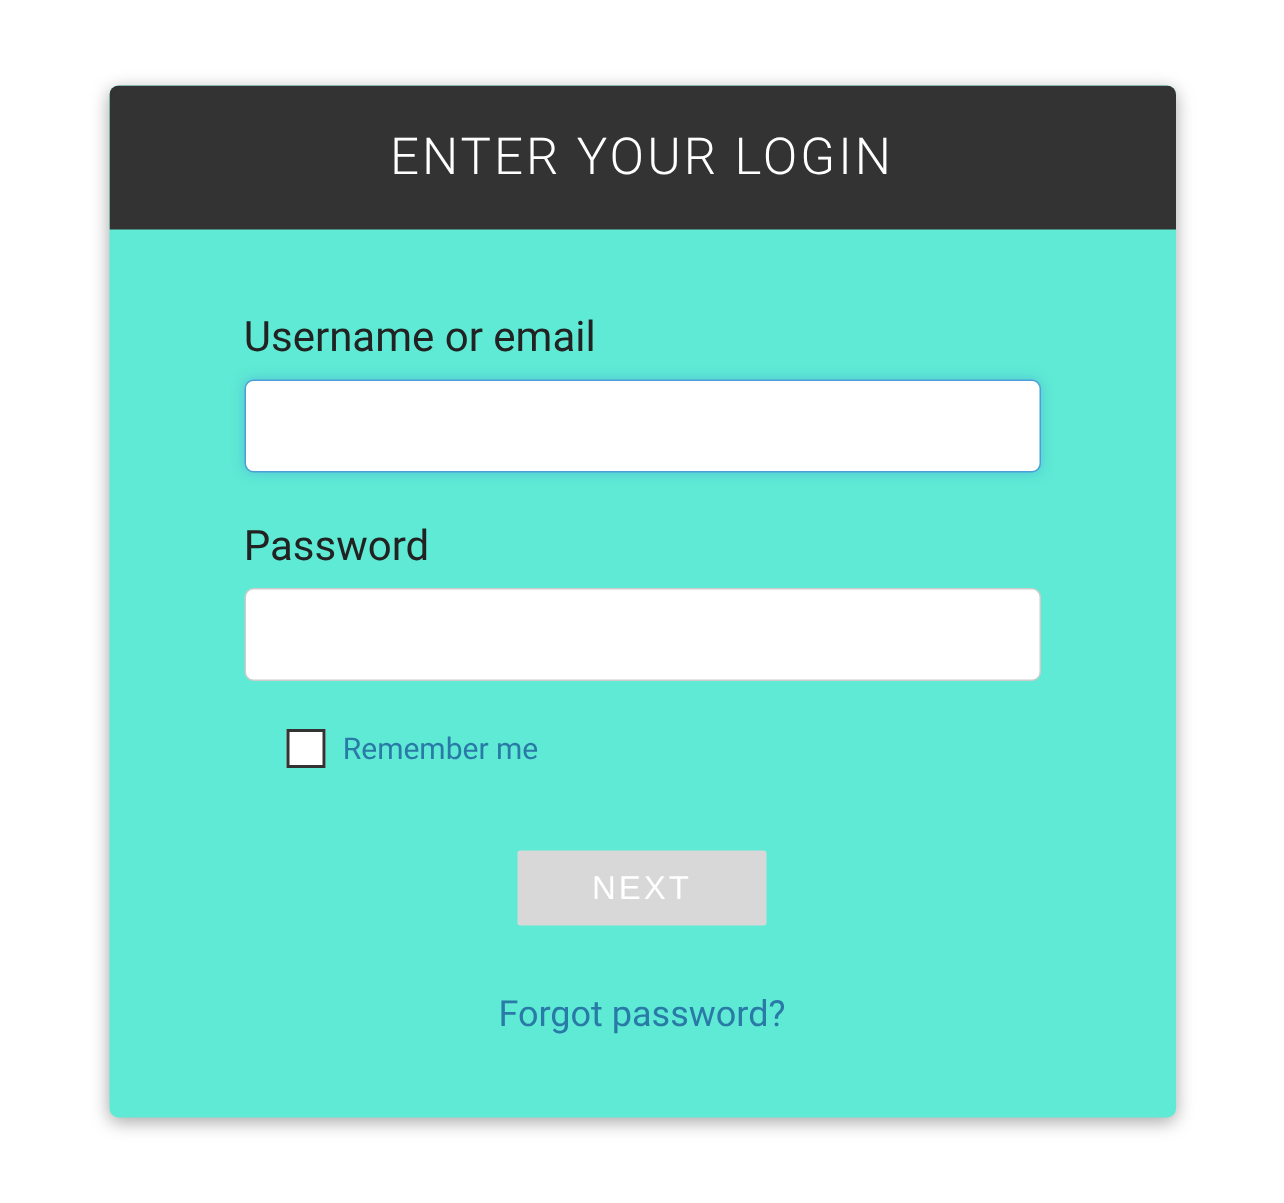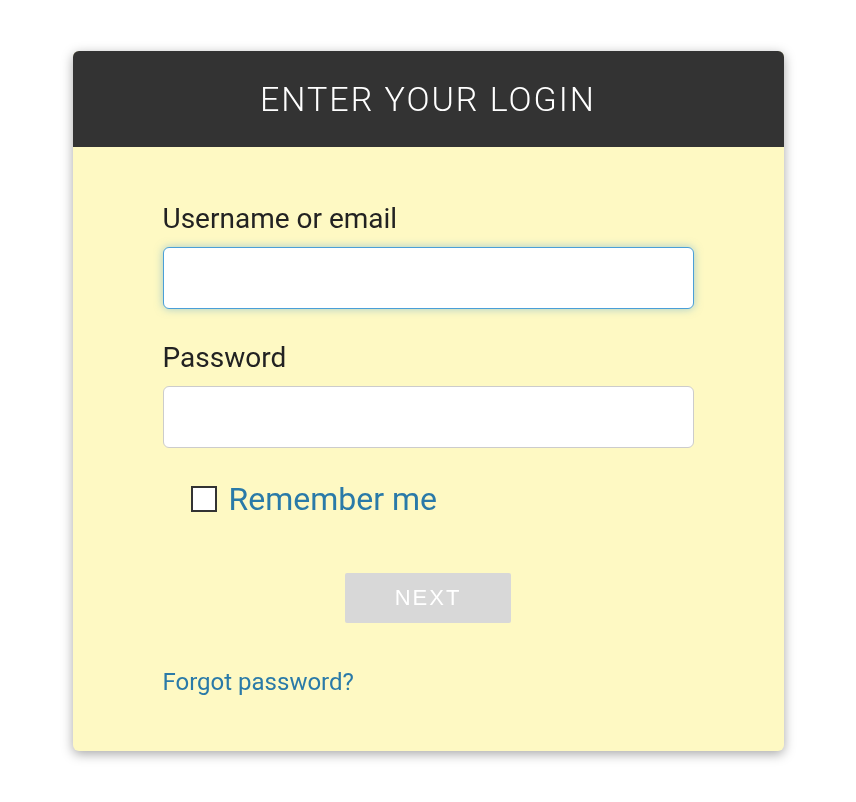--- a/index.html
+++ b/index.html
@@ -11,21 +11,21 @@
       font-family: -apple-system, BlinkMacSystemFont, "Segoe UI", Roboto, sans-serif;
       background: #ffffff;
       width: 856px;
       height: 802px;
       display: flex;
       align-items: center;
       justify-content: center;
     }
     .login-card {
       width: 711px;
-      background: #fef9c3;
+      background: #5eead4;
       border-radius: 6px;
       box-shadow: 0 3px 12px rgba(0,0,0,0.35);
       overflow: hidden;
     }
     .login-header {
       background: #333333;
       color: #ffffff;
       text-align: center;
       padding: 28px 20px;
       font-size: 34px;
@@ -69,42 +69,42 @@
     .remember-checkbox {
       width: 26px;
       height: 26px;
       border: 2px solid #333333;
       background: #ffffff;
       cursor: pointer;
       margin-right: 12px;
       flex-shrink: 0;
     }
     .remember-label {
-      font-size: 32px;
+      font-size: 20px;
       color: #2a7aa8;
       cursor: pointer;
     }
     .button-row {
       text-align: center;
       margin-bottom: 45px;
     }
     .next-button {
       display: inline-block;
       padding: 12px 50px;
       background: #d8d8d8;
       color: #ffffff;
       font-size: 22px;
       font-weight: 400;
       letter-spacing: 2px;
       border: none;
       border-radius: 2px;
       cursor: pointer;
     }
     .forgot-row {
-      text-align: left;
+      text-align: center;
       padding-bottom: 15px;
     }
     .forgot-link {
       font-size: 24px;
       color: #2a7aa8;
       text-decoration: none;
       cursor: pointer;
     }
   </style>
 </head>

